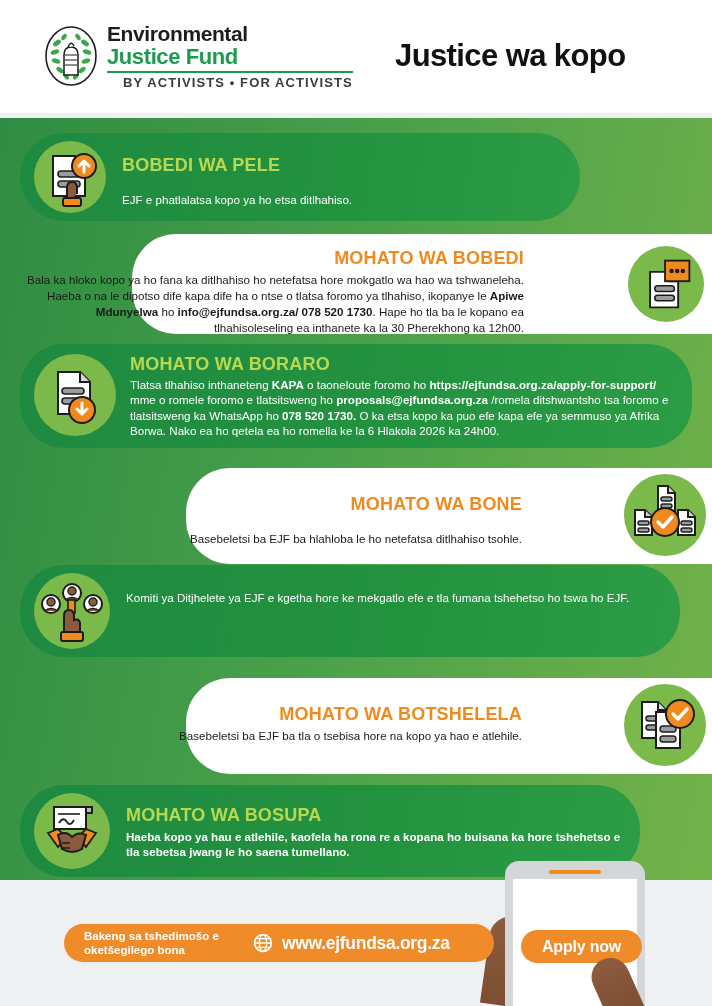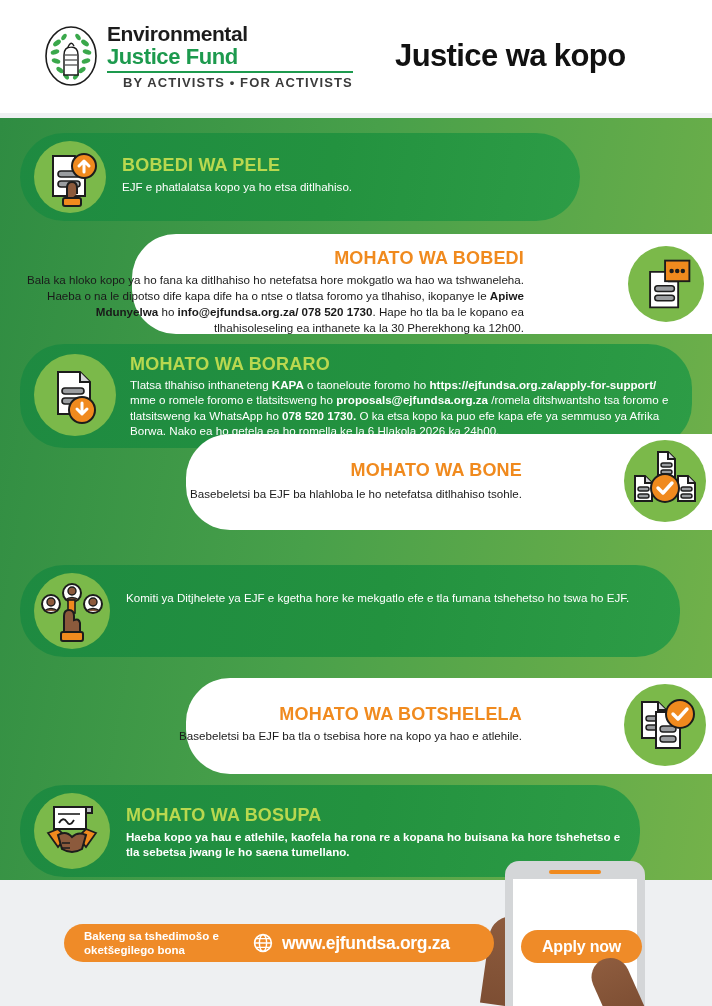--- a/index.html
+++ b/index.html
@@ -156,21 +156,21 @@
         <rect x="19" y="25" width="22" height="6" rx="3" fill="#9a9da0" stroke="#1c1c1c" stroke-width="1.6"></rect>
         <rect x="19" y="35" width="22" height="6" rx="3" fill="#9a9da0" stroke="#1c1c1c" stroke-width="1.6"></rect>
         <circle cx="45" cy="20" r="12" fill="#f08a1e" stroke="#1c1c1c" stroke-width="2"></circle>
         <path d="M45 26 v-10 M40 20 l5 -5 l5 5" stroke="#fff" stroke-width="3" fill="none" stroke-linecap="round" stroke-linejoin="round"></path>
         <path d="M28 56 v-14 q0 -6 5 -6 q5 0 5 6 v6" fill="#8c5a3c" stroke="#1c1c1c" stroke-width="2"></path>
         <rect x="24" y="52" width="18" height="8" rx="2" fill="#f08a1e" stroke="#1c1c1c" stroke-width="2"></rect>
       </svg>
     </div>
     <div style="position:absolute; left:102px; top:22px; width:440px;">
       <div class="step-title title-lime">BOBEDI WA PELE</div>
-      <div class="txt-white" style="margin-top:3px;">EJF e phatlalatsa kopo ya ho etsa ditlhahiso.</div>
+      <div class="txt-white" style="margin-top:16px;">EJF e phatlalatsa kopo ya ho etsa ditlhahiso.</div>
     </div>
   </div>
 
   <div class="step" style="left:132px; top:234px; width:580px; height:100px;">
     <div class="bar-white" style="position:absolute; inset:0; border-radius:44px 0 0 44px;"></div>
     <div class="circle-lg" style="right:8px; top:12px; width:76px; height:76px;">
       <svg width="58" height="58" viewBox="0 0 62 62">
         <path d="M14 18 h20 l10 10 v28 h-30 Z" fill="#fff" stroke="#1c1c1c" stroke-width="2"></path>
         <path d="M34 18 v10 h10" fill="#d5d7d9" stroke="#1c1c1c" stroke-width="2"></path>
         <rect x="19" y="33" width="21" height="6" rx="3" fill="#9a9da0" stroke="#1c1c1c" stroke-width="1.6"></rect>
@@ -208,21 +208,21 @@
       <div class="step-title title-lime">MOHATO WA BORARO</div>
       <div class="txt-white" style="margin-top:2px;">
         Tlatsa tlhahiso inthaneteng <b>KAPA</b> o taoneloute foromo ho <b>https://ejfundsa.org.za/apply-for-support/</b>
         mme o romele foromo e tlatsitsweng ho <b>proposals@ejfundsa.org.za</b> /romela ditshwantsho tsa foromo e
         tlatsitsweng ka WhatsApp ho <b>078 520 1730.</b> O ka etsa kopo ka puo efe kapa efe ya semmuso ya Afrika Borwa.
         Nako ea ho qetela ea ho romella ke la 6 Hlakola 2026 ka 24h00.
       </div>
     </div>
   </div>
 
-  <div class="step" style="left:186px; top:434px; width:526px; height:96px;">
+  <div class="step" style="left:186px; top:468px; width:526px; height:96px;">
     <div class="bar-white" style="position:absolute; inset:0; border-radius:44px 0 0 44px;"></div>
     <div class="circle-lg" style="right:6px; top:6px; width:82px; height:82px;">
       <svg width="70" height="70" viewBox="0 0 70 70">
         <g stroke="#1c1c1c" stroke-width="2">
           <path d="M28 6 h10 l7 7 v18 h-17 Z" fill="#fff"></path>
           <path d="M38 6 v7 h7" fill="#d5d7d9"></path>
           <rect x="31" y="17" width="11" height="4" rx="2" fill="#9a9da0" stroke-width="1.4"></rect>
           <rect x="31" y="24" width="11" height="4" rx="2" fill="#9a9da0" stroke-width="1.4"></rect>
           <path d="M5 30 h10 l7 7 v18 h-17 Z" fill="#fff"></path>
           <path d="M15 30 v7 h7" fill="#d5d7d9"></path>
@@ -232,21 +232,21 @@
           <path d="M58 30 v7 h7" fill="#d5d7d9"></path>
           <rect x="51" y="41" width="11" height="4" rx="2" fill="#9a9da0" stroke-width="1.4"></rect>
           <rect x="51" y="48" width="11" height="4" rx="2" fill="#9a9da0" stroke-width="1.4"></rect>
         </g>
         <circle cx="35" cy="42" r="14" fill="#f08a1e" stroke="#1c1c1c" stroke-width="2"></circle>
         <path d="M28 42 l5 5 l9 -10" stroke="#fff" stroke-width="3.4" fill="none" stroke-linecap="round" stroke-linejoin="round"></path>
       </svg>
     </div>
     <div style="position:absolute; left:-176px; top:26px; width:612px; text-align:right; padding-right:100px;">
       <div class="step-title title-orange">MOHATO WA BONE</div>
-      <div class="txt-dark" style="margin-top:5px;text-align:right;">Basebeletsi ba EJF ba hlahloba le ho netefatsa ditlhahiso tsohle.</div>
+      <div class="txt-dark" style="margin-top:16px;text-align:right;">Basebeletsi ba EJF ba hlahloba le ho netefatsa ditlhahiso tsohle.</div>
     </div>
   </div>
 
   <div class="step" style="left:20px; top:565px; width:660px; height:92px;">
     <div class="bar-green" style="position:absolute; inset:0;"></div>
     <div class="circle-lg" style="left:14px; top:8px; width:76px; height:76px;">
       <svg width="66" height="66" viewBox="0 0 66 66">
         <g stroke="#1c1c1c" stroke-width="2">
           <circle cx="12" cy="26" r="9" fill="#fff"></circle>
           <circle cx="12" cy="24" r="4" fill="#8c5a3c" stroke-width="1.4"></circle>

